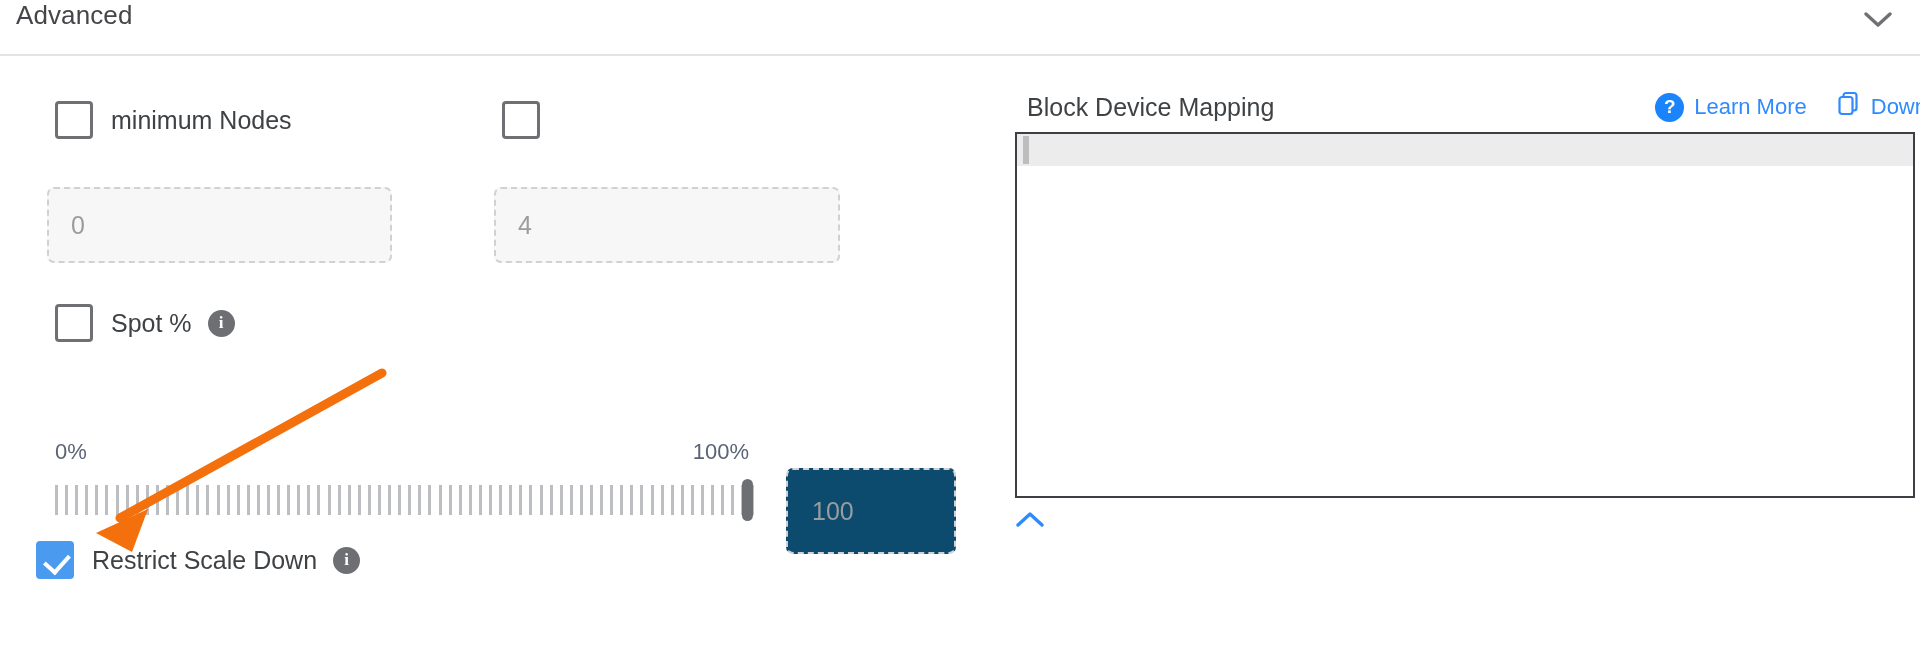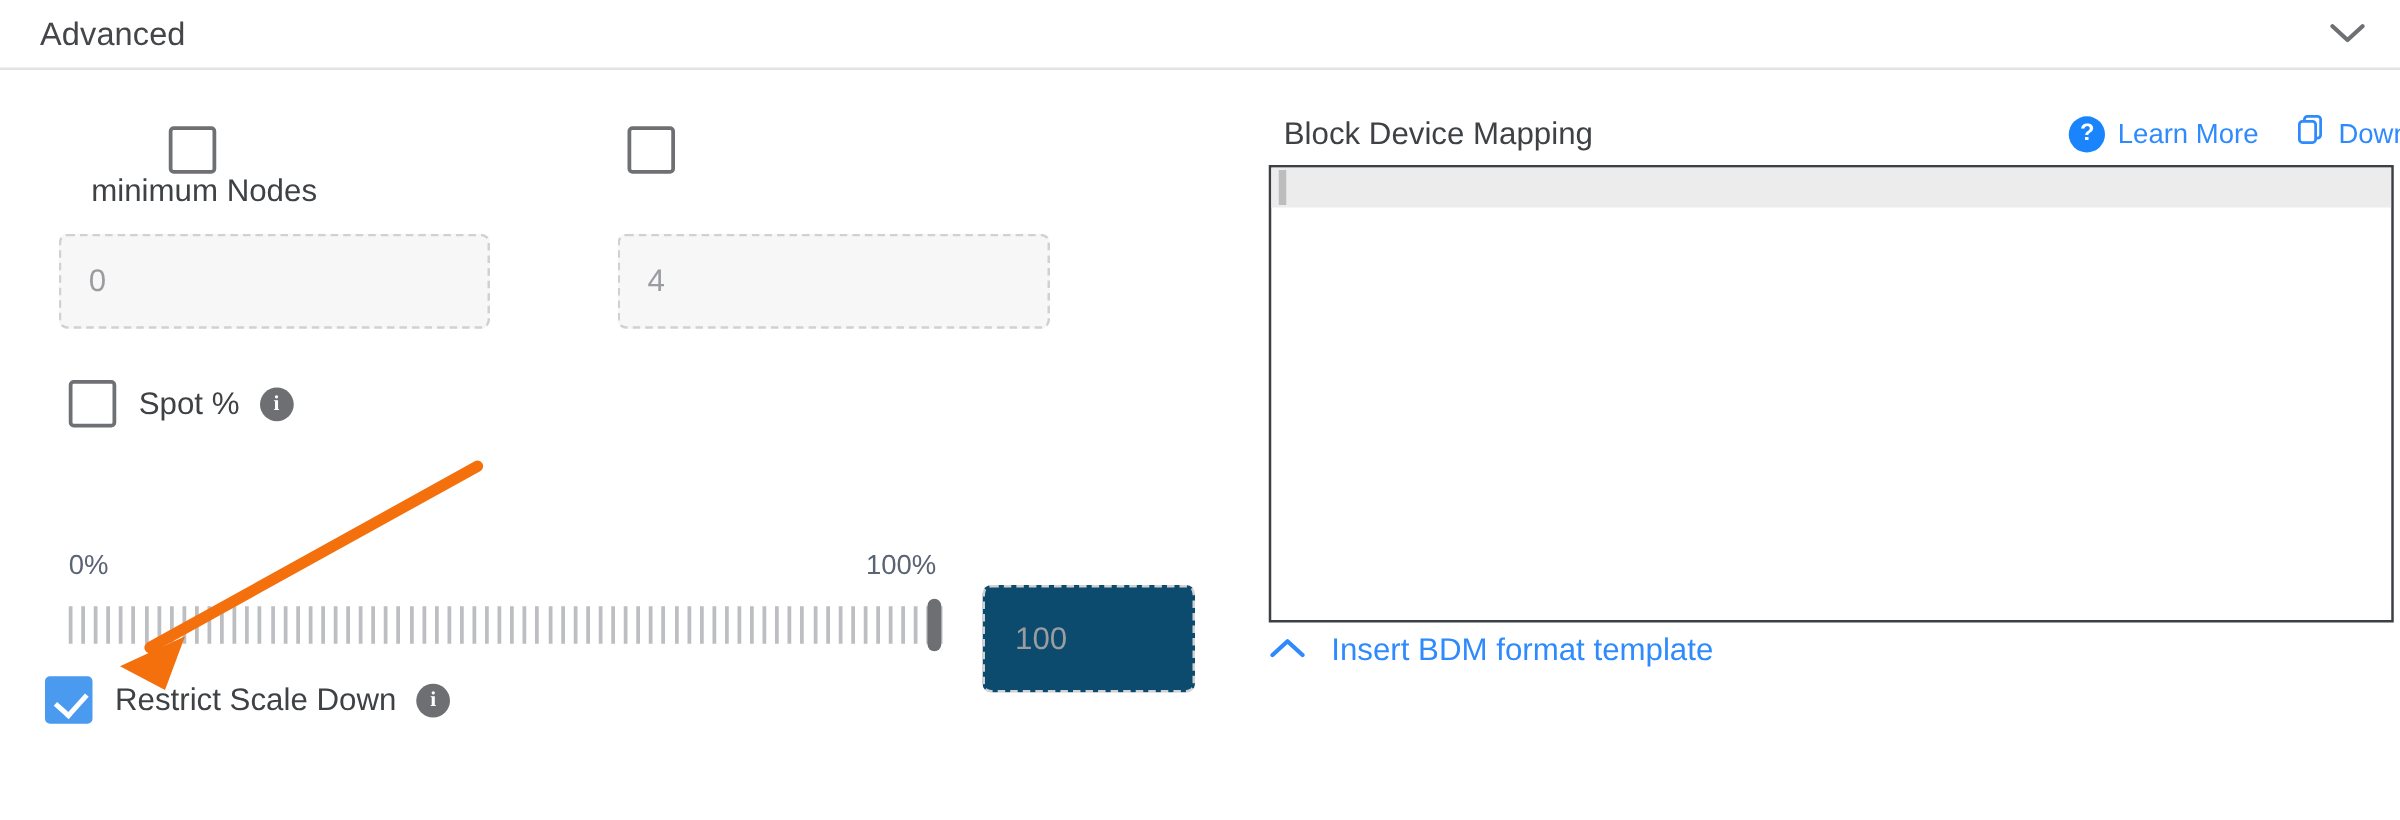--- a/index.html
+++ b/index.html
@@ -8,22 +8,22 @@
     width: 1920px; height: 656px;
     background: #ffffff;
     font-family: "Liberation Sans", sans-serif;
     overflow: hidden;
   }
   .page { position: relative; width: 1920px; height: 656px; background:#fff; }
 
   
   .section-header {
     position: absolute; left: 0; top: 0; width: 1920px; height: 54px;
-    display: flex; align-items: center; justify-content: space-between;
-    padding: 0 22px 0 32px;
+    display: flex; justify-content: space-between;
+    padding: 0 22px 0 16px;
   }
   .section-title {
     font-size: 26px; color: #444649; font-weight: 400; letter-spacing: .1px;
   }
   .chevron-down-btn {
     width: 40px; height: 40px; display:flex; align-items:center; justify-content:center;
     cursor: pointer;
   }
   .divider {
     position: absolute; left: 0; top: 54px; width: 1920px; height: 2px;
@@ -142,21 +142,21 @@
     <div class="chevron-down-btn">
       <svg width="28" height="18" viewBox="0 0 28 18" aria-hidden="true">
         <polyline points="2,3 14,14 26,3" fill="none" stroke="#6e7073" stroke-width="3.4" stroke-linecap="round" stroke-linejoin="round"></polyline>
       </svg>
     </div>
   </div>
   <div class="divider"></div>
 
   <div class="left-col">
 
-    <div class="cb-row" style="left:55px; top:47px;flex-direction:column;">
+    <div class="cb-row" style="left:55px; top:47px;">
       <div class="cb-box"></div>
       <div class="cb-label">minimum Nodes</div>
     </div>
     <div class="num-input" style="left:47px; top:133px; width:345px; height:76px;">
       <span>0</span>
     </div>
 
     <div class="cb-row" style="left:502px; top:47px;">
       <div class="cb-box"></div>
     </div>
@@ -294,21 +294,20 @@
       </div>
       <div></div>
     </div>
 
     <div class="insert-template">
       <span>
         <svg width="30" height="18" viewBox="0 0 30 18" aria-hidden="true">
           <polyline points="3,14 15,3 27,14" fill="none" stroke="#2f8bfd" stroke-width="3.4" stroke-linecap="round" stroke-linejoin="round"></polyline>
         </svg>
       </span>
-      <span>Insert BDM format template</span>
     </div>
   </div>
 
   <svg class="annotation" width="1920" height="656">
     <line x1="382" y1="373" x2="120" y2="518" stroke="#f4700c" stroke-width="9" stroke-linecap="round"></line>
     <polygon points="96,533 148,509 132,552" fill="#f4700c"></polygon>
   </svg>
 
 </div>
 

